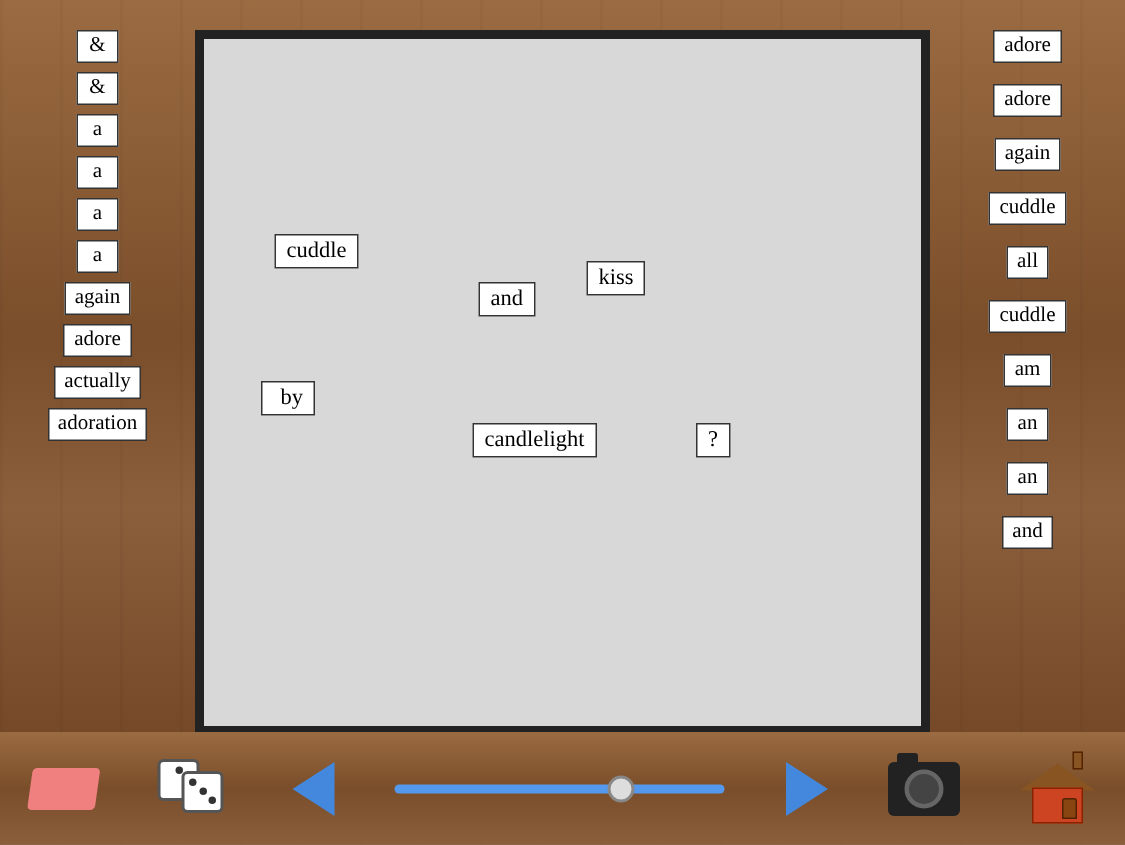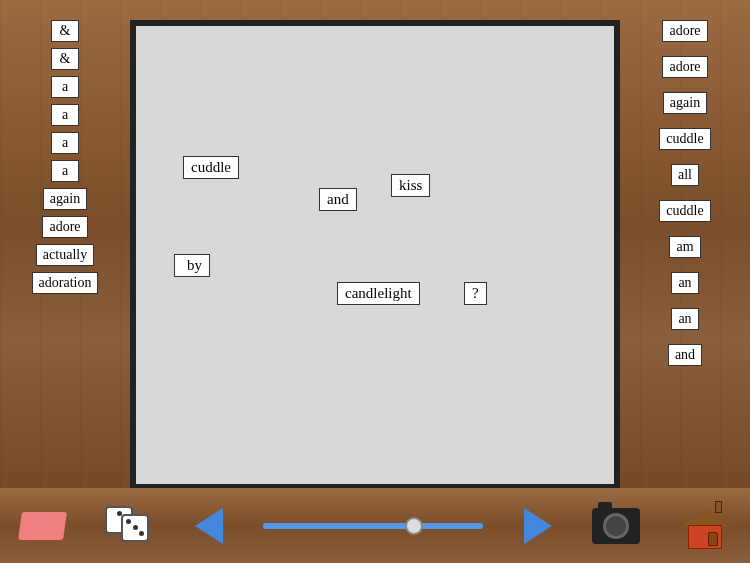--- a/index.html
+++ b/index.html
@@ -317,21 +317,21 @@
   <div class="word-tile">an</div>
   <div class="word-tile">and</div>
 </div>
 
 <div class="canvas-area">
   <div class="canvas-words">
     <div class="canvas-word" style="left:47px; top:130px;">cuddle</div>
     <div class="canvas-word" style="left:183px; top:162px;">and</div>
     <div class="canvas-word" style="left:255px; top:148px;text-align:center;">kiss</div>
     <div class="canvas-word" style="left:38px; top:228px;padding-left:12px;">by</div>
-    <div class="canvas-word" style="left:201px; top:256px;">candlelight</div>
+    <div class="canvas-word" style="left:179px; top:256px;">candlelight</div>
     <div class="canvas-word" style="left:328px; top:256px;">?</div>
   </div>
 </div>
 
 <div class="bottom-toolbar">
 
   <div>
     <div class="eraser"></div>
   </div>
 

